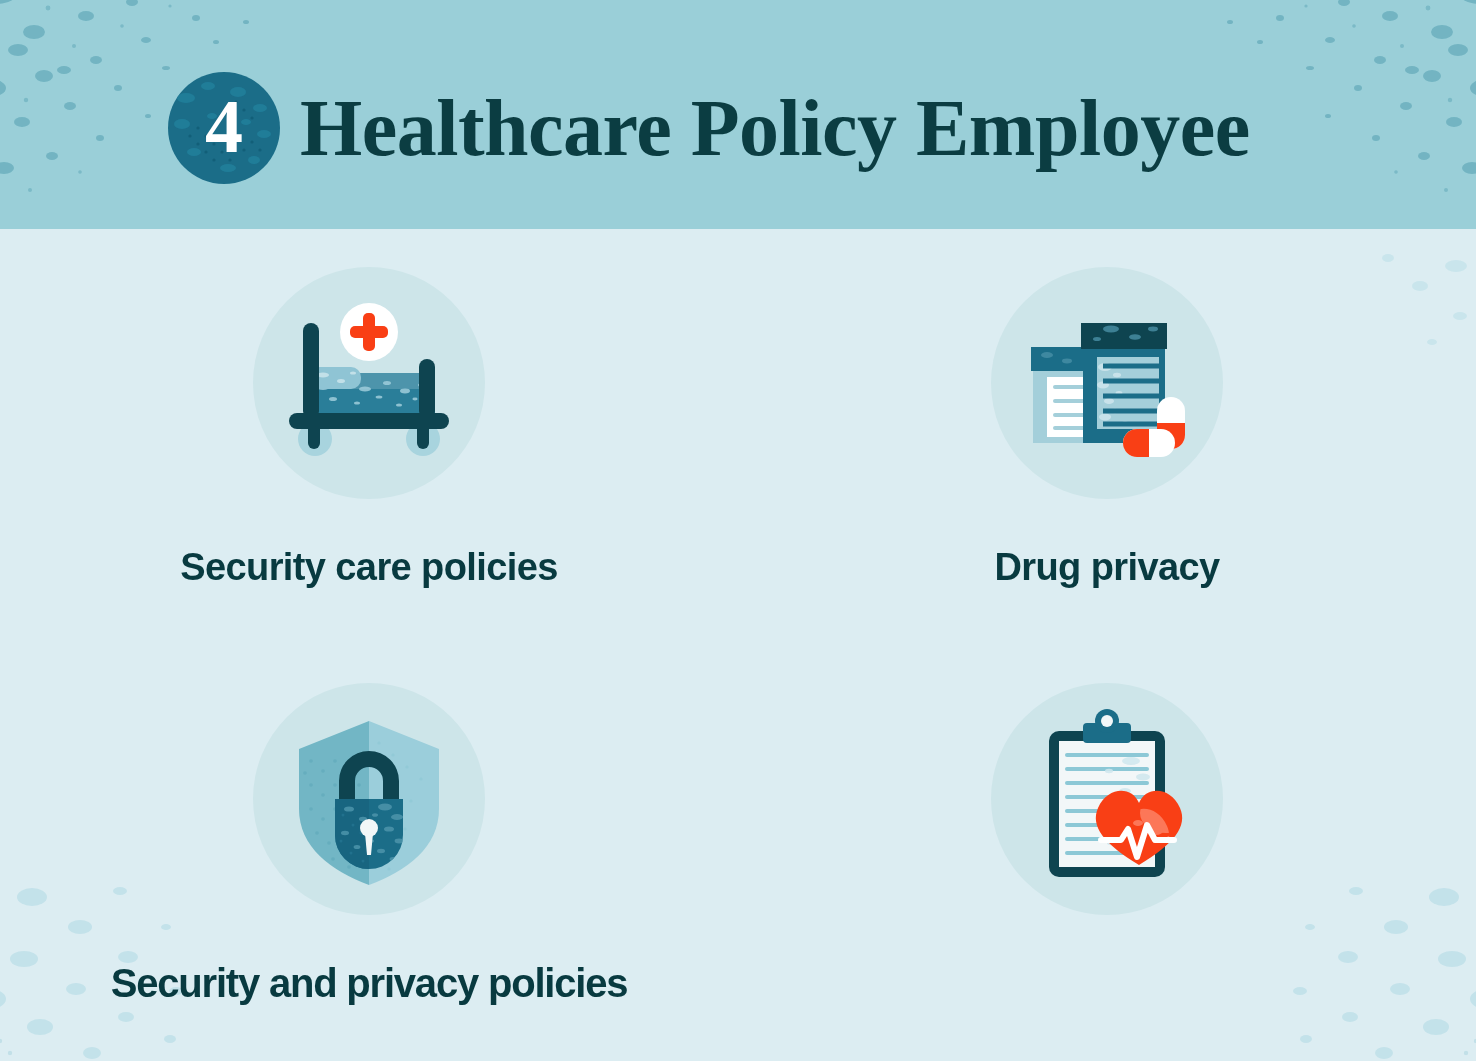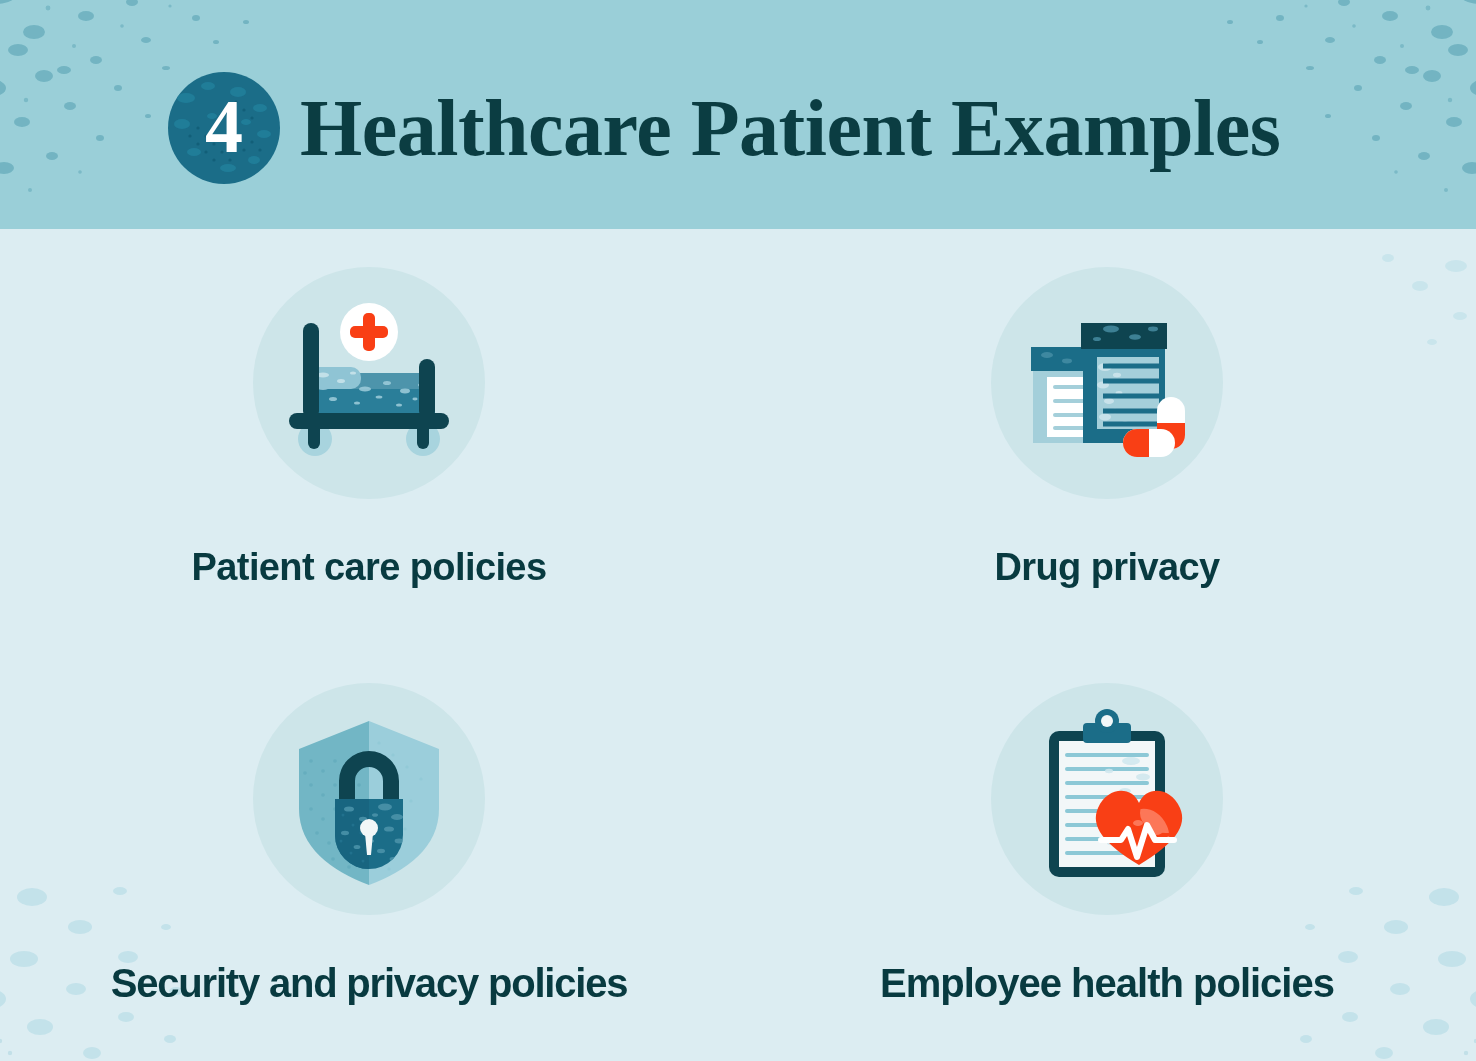--- a/index.html
+++ b/index.html
@@ -289,21 +289,21 @@
             <circle cx="92" cy="78" r="1.6"></circle>
             <circle cx="76" cy="78" r="1.6"></circle>
           <circle cx="68" cy="30" r="1.6"></circle>
             <circle cx="76" cy="38" r="1.6"></circle>
             <circle cx="84" cy="46" r="1.6"></circle>
         </g>
       </svg>
       <div class="badge-num">4</div>
     </div>
 
-    <div class="header-title">Healthcare Patient Examples</div>
+    <div class="header-title">Healthcare Policy Employee</div>
   </div>
 
   <svg class="body-speckle bs-bl" viewBox="0 0 380 300">
     <g fill="#c3e2ea">
       <ellipse cx="40" cy="40" rx="20" ry="11"></ellipse>
         <ellipse cx="92" cy="66" rx="15" ry="9"></ellipse>
       <ellipse cx="140" cy="96" rx="12" ry="7"></ellipse>
         <ellipse cx="188" cy="126" rx="10" ry="6"></ellipse>
       <ellipse cx="30" cy="100" rx="22" ry="12"></ellipse>
         <ellipse cx="84" cy="128" rx="14" ry="8"></ellipse>
@@ -434,21 +434,21 @@
 
           <rect x="36" y="146" width="160" height="16" rx="8" fill="#0e4450"></rect>
 
           <circle cx="116" cy="65" r="29" fill="#ffffff"></circle>
           <g fill="#f93f15">
             <rect x="110" y="46" width="12" height="38" rx="5"></rect>
             <rect x="97" y="59" width="38" height="12" rx="5"></rect>
           </g>
         </svg>
       </div>
-      <div class="cell-label">Patient care policies</div>
+      <div class="cell-label">Security care policies</div>
     </div>
 
     <div class="cell cell-1">
       <div class="icon-wrap">
         <div class="icon-circle"></div>
         <svg class="icon-art" viewBox="0 0 232 232">
 
           <rect x="42" y="96" width="76" height="80" fill="#a4cfda"></rect>
           <rect x="40" y="80" width="80" height="24" fill="#1b6d88"></rect>
           <g fill="#4d94ab" opacity=".7">
@@ -652,17 +652,16 @@
             <ellipse cx="160" cy="120" rx="26" ry="20"></ellipse>
             <ellipse cx="140" cy="112" rx="8" ry="5"></ellipse>
               <ellipse cx="150" cy="138" rx="7" ry="4"></ellipse>
             <ellipse cx="132" cy="130" rx="5" ry="3"></ellipse>
               <ellipse cx="166" cy="146" rx="6" ry="3.4"></ellipse>
           </g>
 
           <path d="M110 157 h20 l7 -11 l9 28 l10 -32 l8 15 h19" fill="none" stroke="#ffffff" stroke-width="6" stroke-linejoin="round" stroke-linecap="round"></path>
         </svg>
       </div>
-      <div class="cell-label">Employee health policies</div>
     </div>
 
   </div>
 </div>
 
 </body></html>

